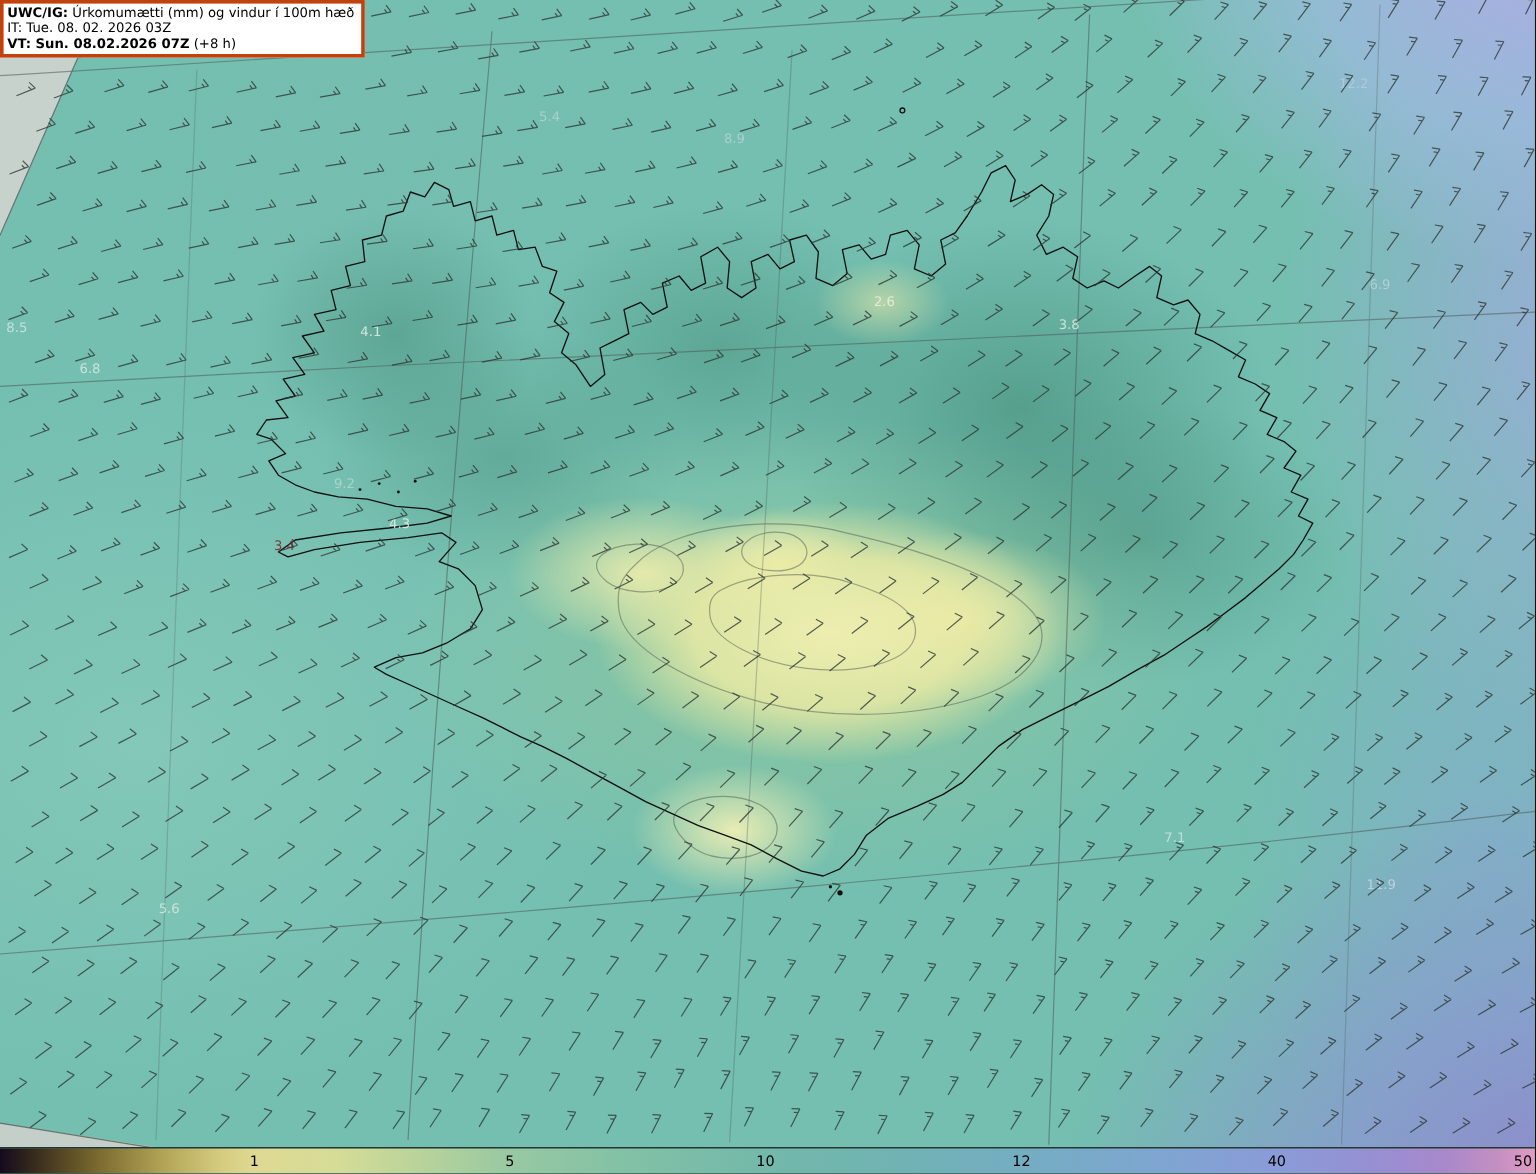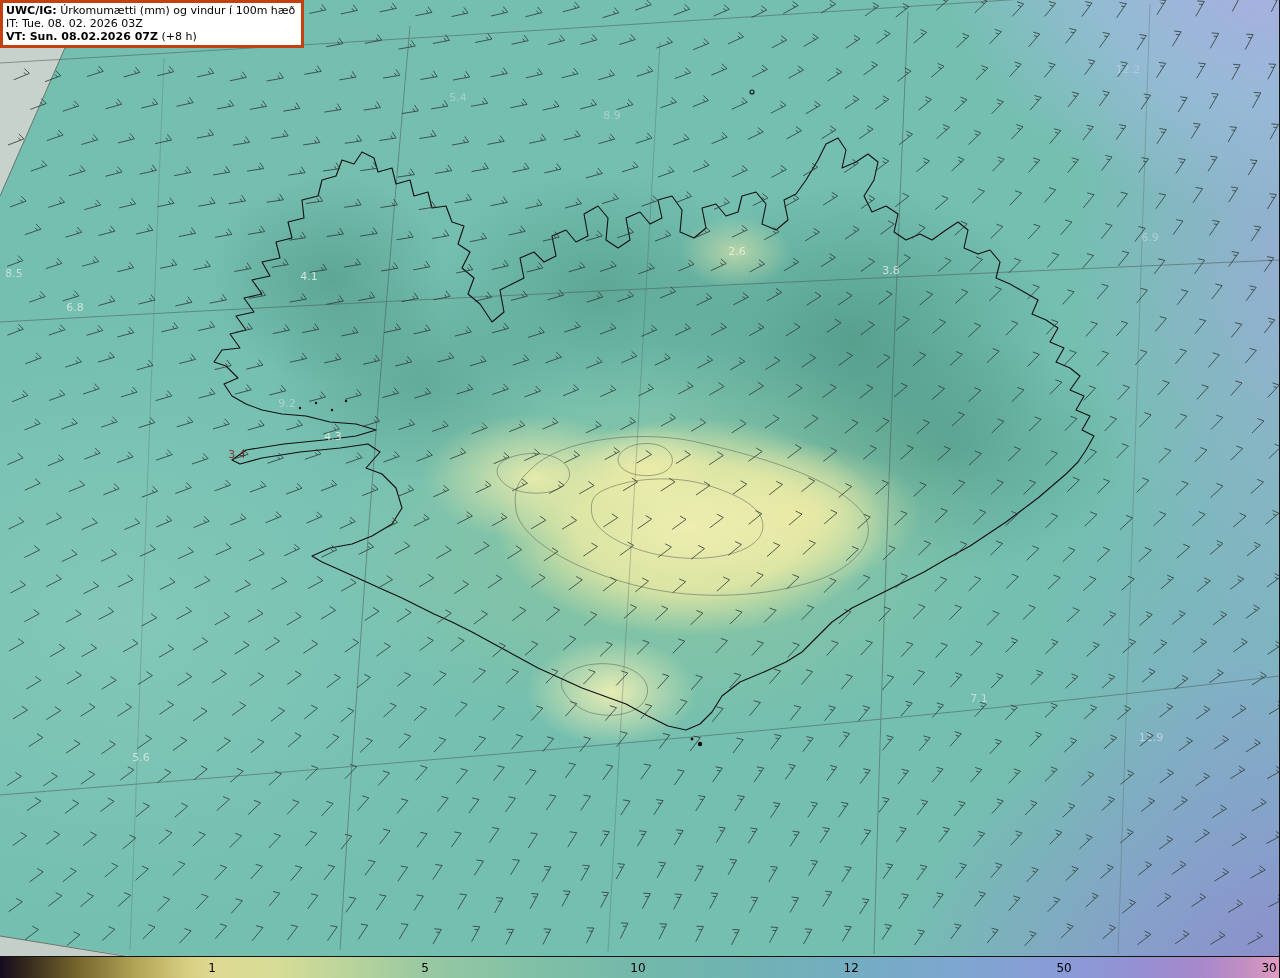--- a/index.html
+++ b/index.html
@@ -154,17 +154,17 @@
     <div class="t-line">
       <span class="bold">VT: Sun. 08.02.2026 07Z</span><span> (+8 h)</span>
     </div>
   </div>
 
   <div id="colorbar" style="background: linear-gradient(90deg, rgb(21, 10, 32) 0%, rgb(52, 40, 28) 2%, rgb(117, 101, 44) 6%, rgb(176, 163, 85) 10.5%, rgb(215, 205, 128) 14.5%, rgb(222, 217, 146) 16.6%, rgb(213, 220, 150) 22%, rgb(181, 210, 156) 28%, rgb(151, 200, 162) 33.3%, rgb(127, 192, 166) 42%, rgb(115, 184, 170) 50%, rgb(112, 179, 178) 58%, rgb(116, 173, 194) 66.6%, rgb(126, 166, 208) 75%, rgb(138, 155, 216) 83.2%, rgb(149, 144, 211) 89%, rgb(168, 136, 203) 94%, rgb(196, 143, 194) 97.5%, rgb(225, 156, 195) 100%);">
       <span class="cb-tick" style="left: 16.56%;">1</span>
       <span class="cb-tick" style="left: 33.2%;">5</span>
       <span class="cb-tick" style="left: 49.84%;">10</span>
       <span class="cb-tick" style="left: 66.5%;">12</span>
-      <span class="cb-tick" style="left: 83.13%;">50</span>
-      <span class="cb-tick" style="left: 99.15%;">30</span>
+      <span class="cb-tick" style="left: 83.13%;">40</span>
+      <span class="cb-tick" style="left: 99.15%;">50</span>
     </div>
 
 </div>
 
 </body></html>

